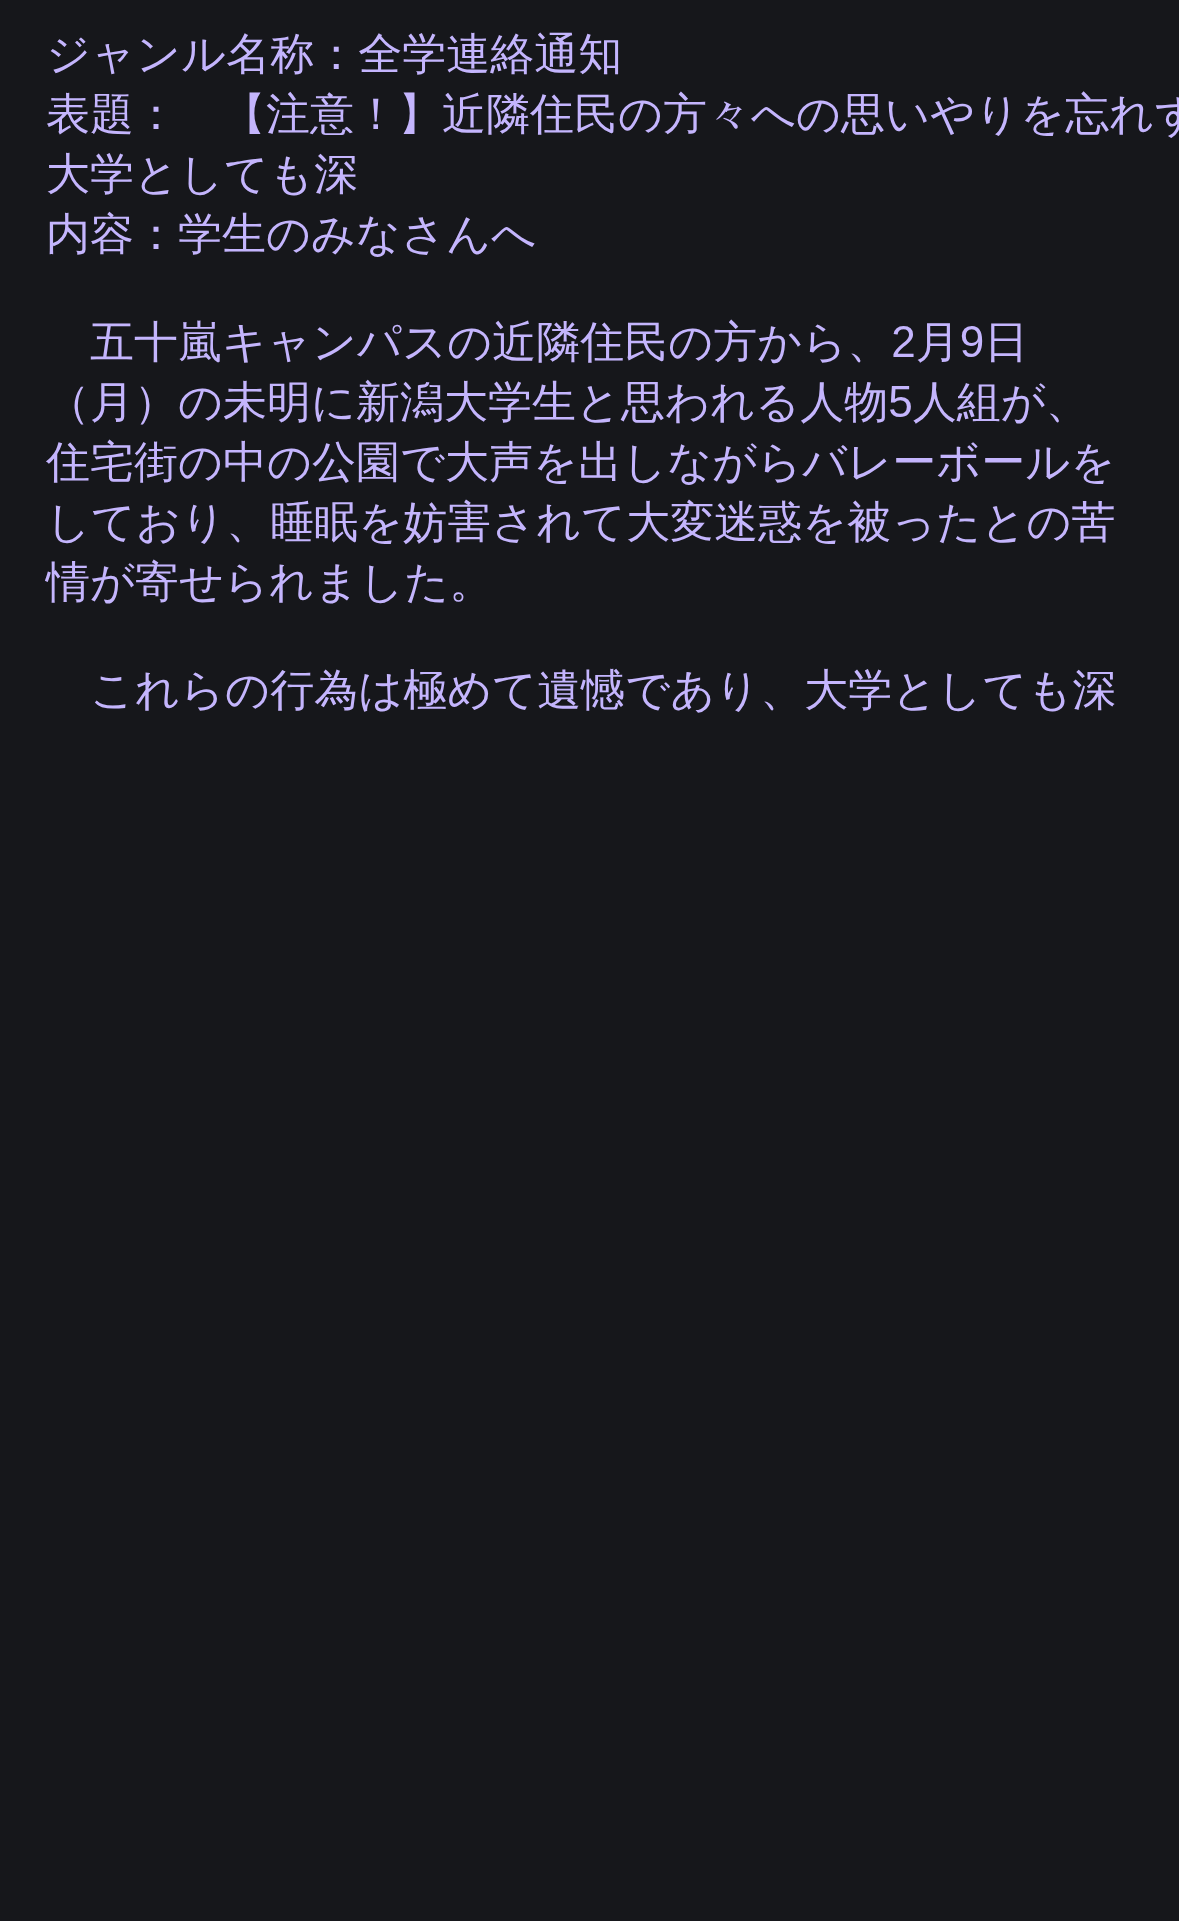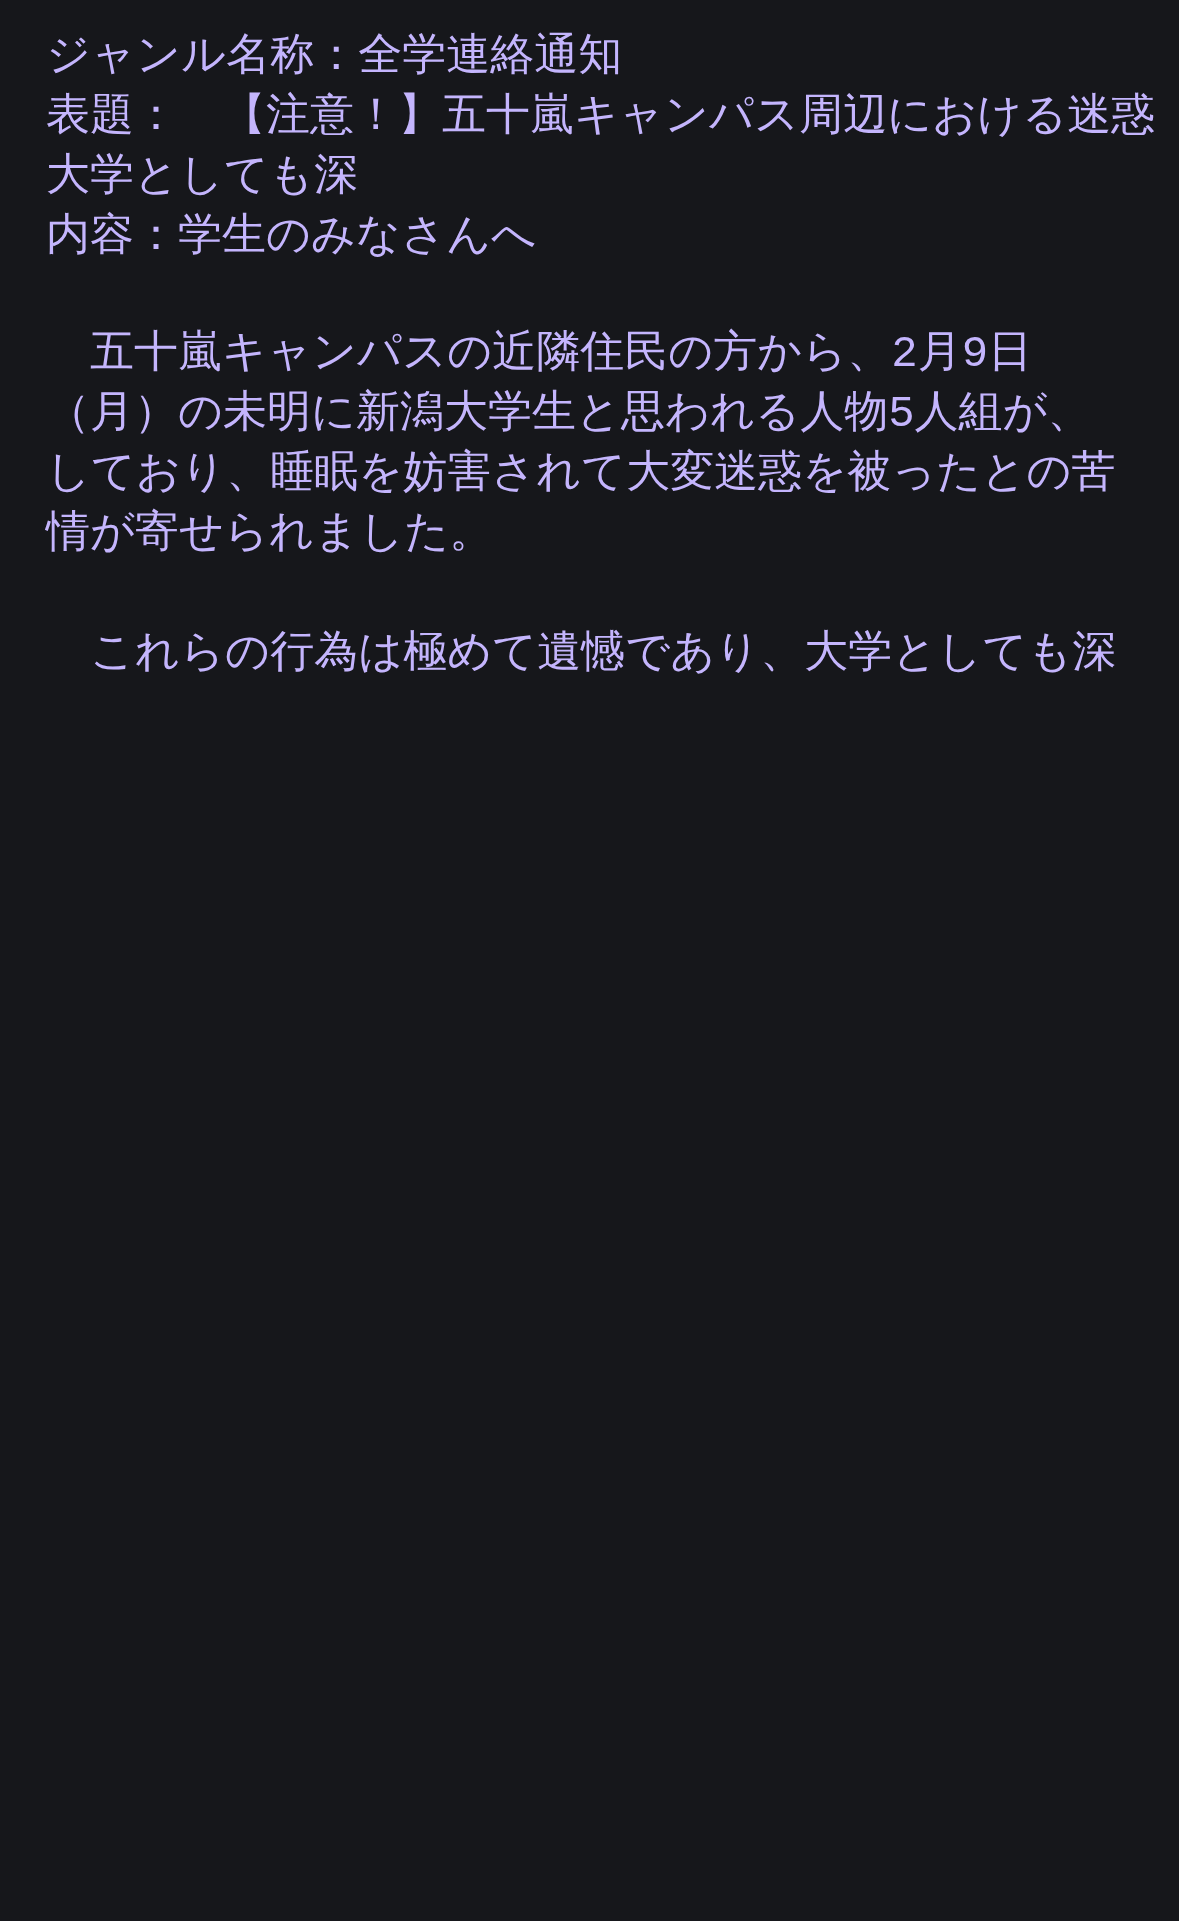--- a/index.html
+++ b/index.html
@@ -15,44 +15,44 @@
     width: 1179px;
     height: 1921px;
     padding: 24px 28px 0 46px;
     background: #16171b;
     color: #c4b5fd;
     font-family: "Liberation Sans", sans-serif;
     font-size: 44px;
     font-weight: 400;
   }
   .block + .block {
-    margin-top: 60px; 
-    font-family: Liberation Mono, monospace;
+    margin-top: 48px; 
   }
   .line {
     height: 60px;
     line-height: 60px;
     white-space: pre;
     letter-spacing: 0;
   }
 </style>
 </head>
 <body>
 
 <div class="page">
   <div id="notice-body">
       <div class="block">
         <div class="line">ジャンル名称：全学連絡通知</div>
-        <div class="line">表題：　【注意！】五十嵐キャンパス周辺における迷惑</div>
+        <div class="line">表題：　【注意！】近隣住民の方々への思いやりを忘れず</div>
         <div class="line">大学としても深</div>
         <div class="line">内容：学生のみなさんへ</div>
       </div>
       <div class="block">
         <div class="line">　五十嵐キャンパスの近隣住民の方から、2月9日</div>
         <div class="line">（月）の未明に新潟大学生と思われる人物5人組が、</div>
+        <div class="line">住宅街の中の公園で大声を出しながらバレーボールを</div>
         <div class="line">しており、睡眠を妨害されて大変迷惑を被ったとの苦</div>
         <div class="line">情が寄せられました。</div>
       </div>
       <div class="block">
         <div class="line">　これらの行為は極めて遺憾であり、大学としても深</div>
       </div>
     </div>
 </div>
 
 </body></html>

